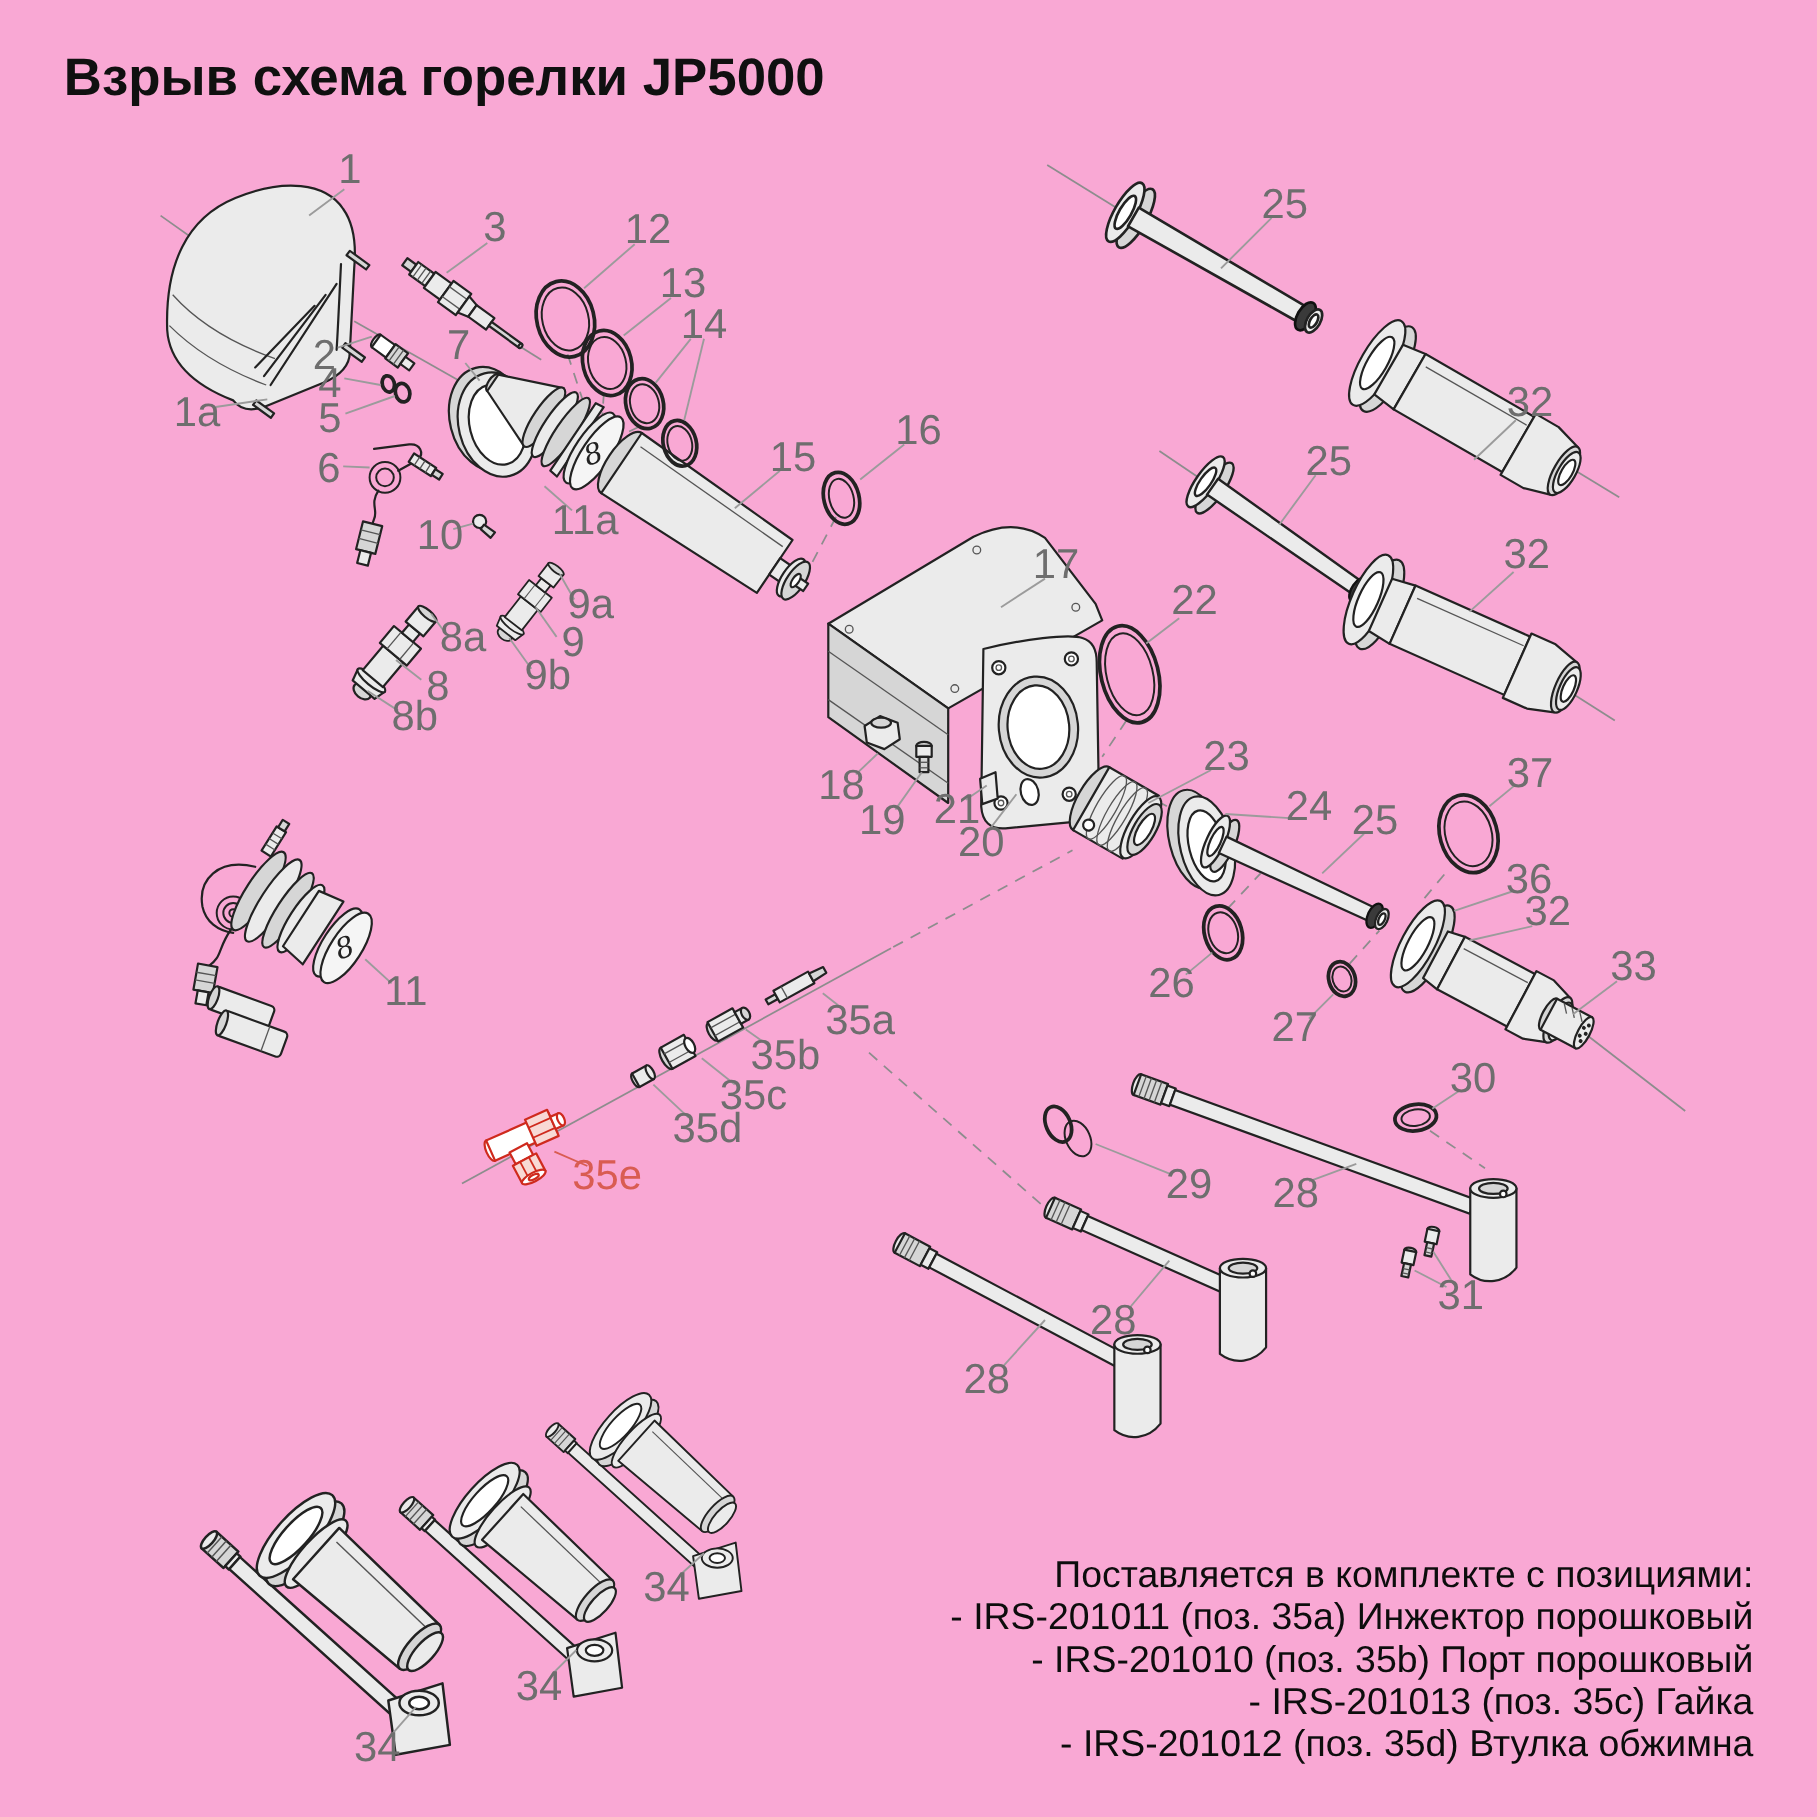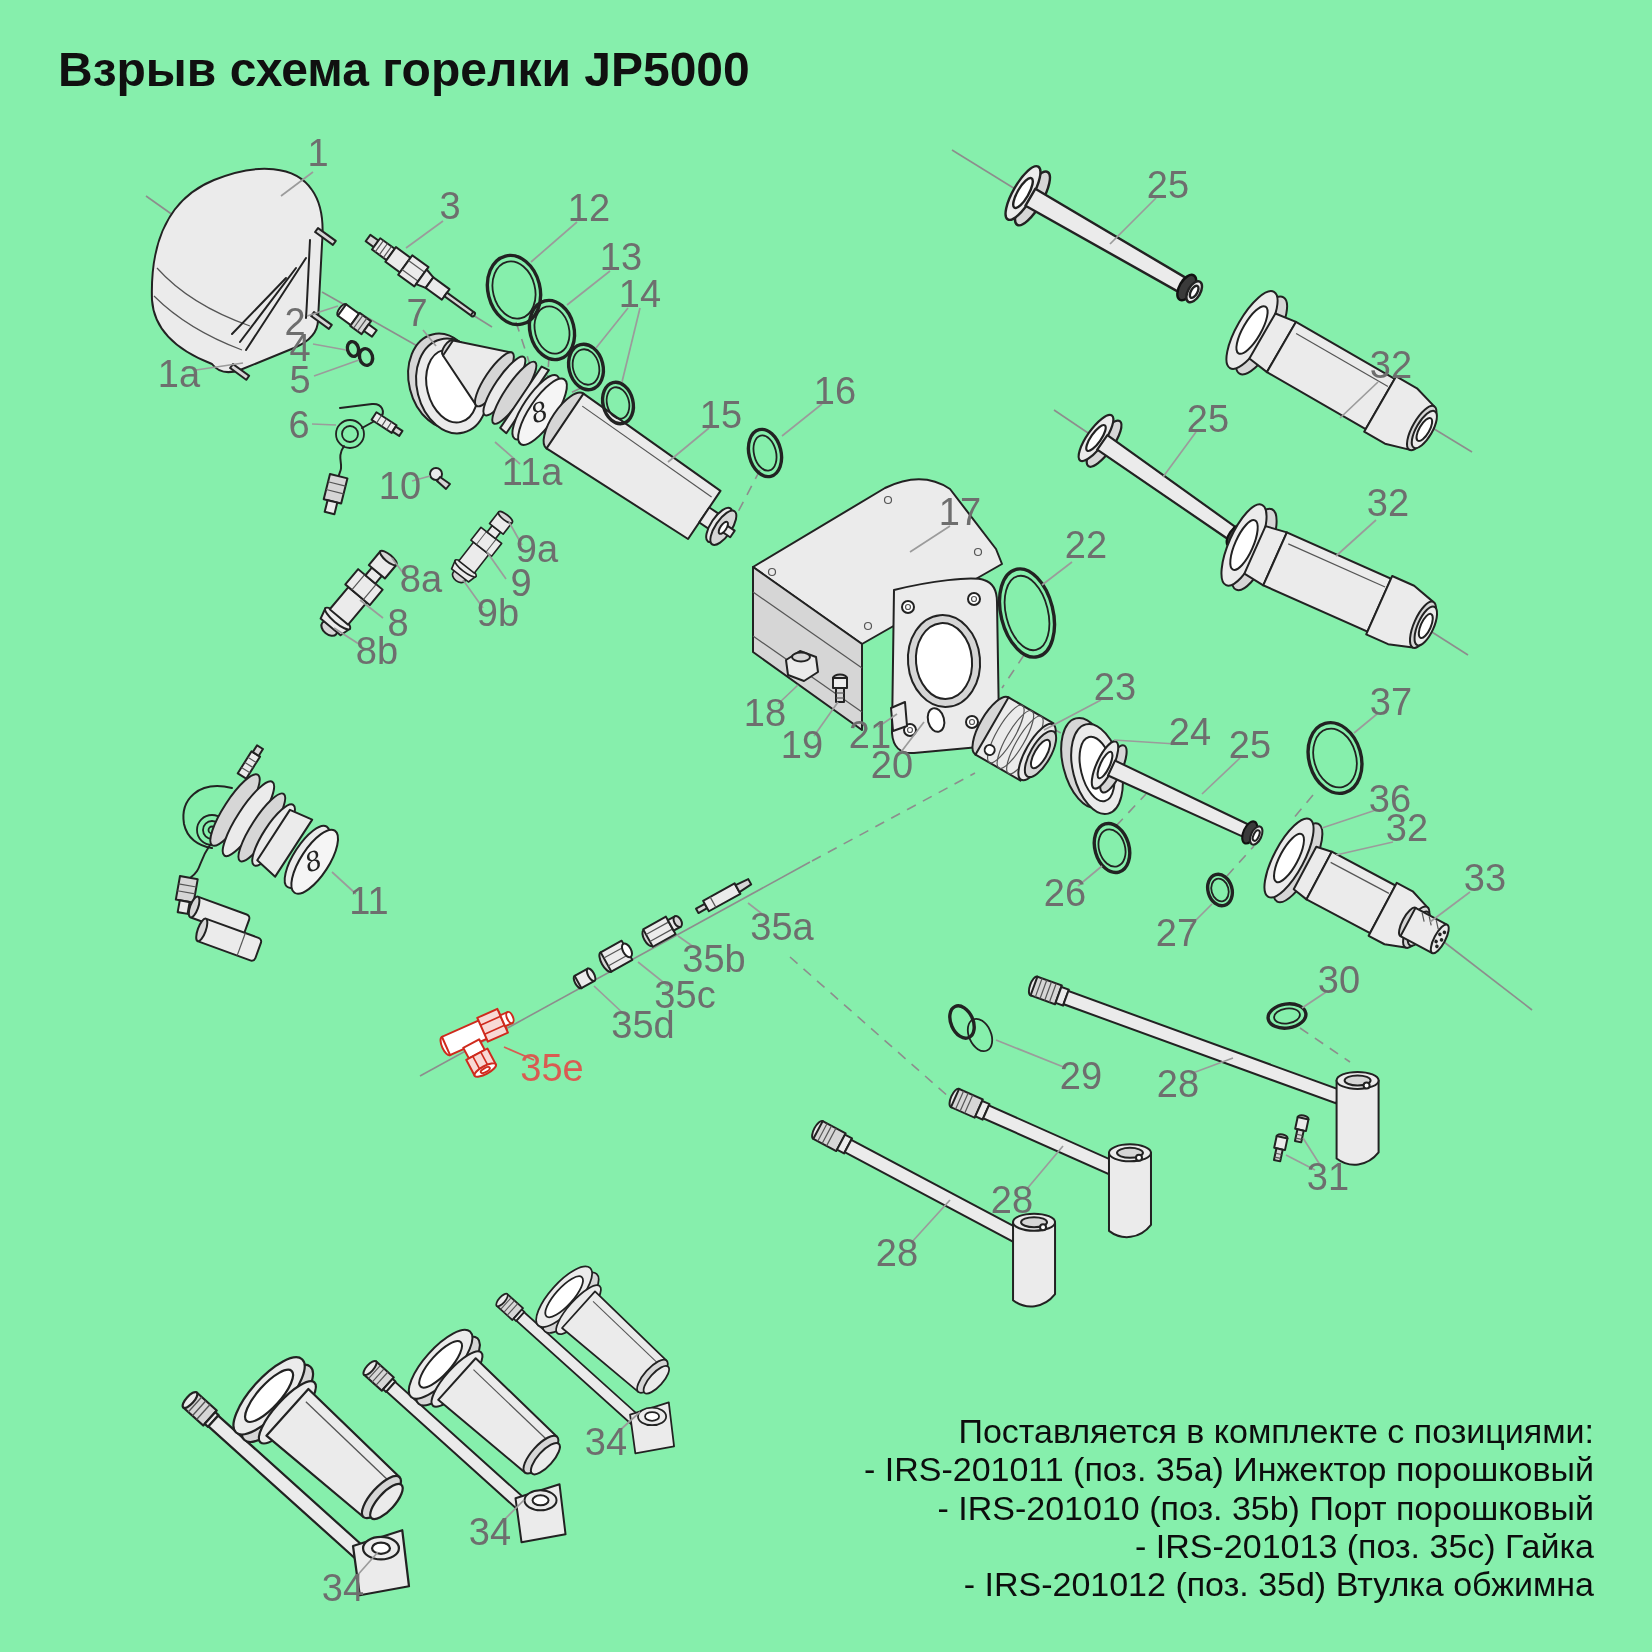--- a/index.html
+++ b/index.html
@@ -1,16 +1,16 @@
 <!DOCTYPE html>
 <html><head>
 <meta charset="utf-8">
 <style>
   html,body{margin:0;padding:0;background:#fff;}
-  .stage{width:1652px;height:1652px;position:relative;background:#86efac;overflow:hidden;}
+  .stage{width:1652px;height:1652px;position:relative;background:#f9a8d4;overflow:hidden;}
   svg{display:block;}
   .p-l{fill:#ebebeb;stroke:#222;stroke-width:2;stroke-linejoin:round;}
   .p-m{fill:#d6d6d6;stroke:#222;stroke-width:2;stroke-linejoin:round;}
   .p-w{fill:#ffffff;stroke:#222;stroke-width:2;stroke-linejoin:round;}
   .ln{fill:none;stroke:#222;stroke-width:2;stroke-linecap:round;}
   .thin{fill:none;stroke:#555;stroke-width:1.2;}
   .oring{fill:none;stroke:#222;stroke-width:3.4;}
   .oring2{fill:none;stroke:#222;stroke-width:1.8;}
   .lead{fill:none;stroke:#9b9b9b;stroke-width:1.7;}
   .dash{fill:none;stroke:#8d8d8d;stroke-width:1.6;stroke-dasharray:10 8;}

